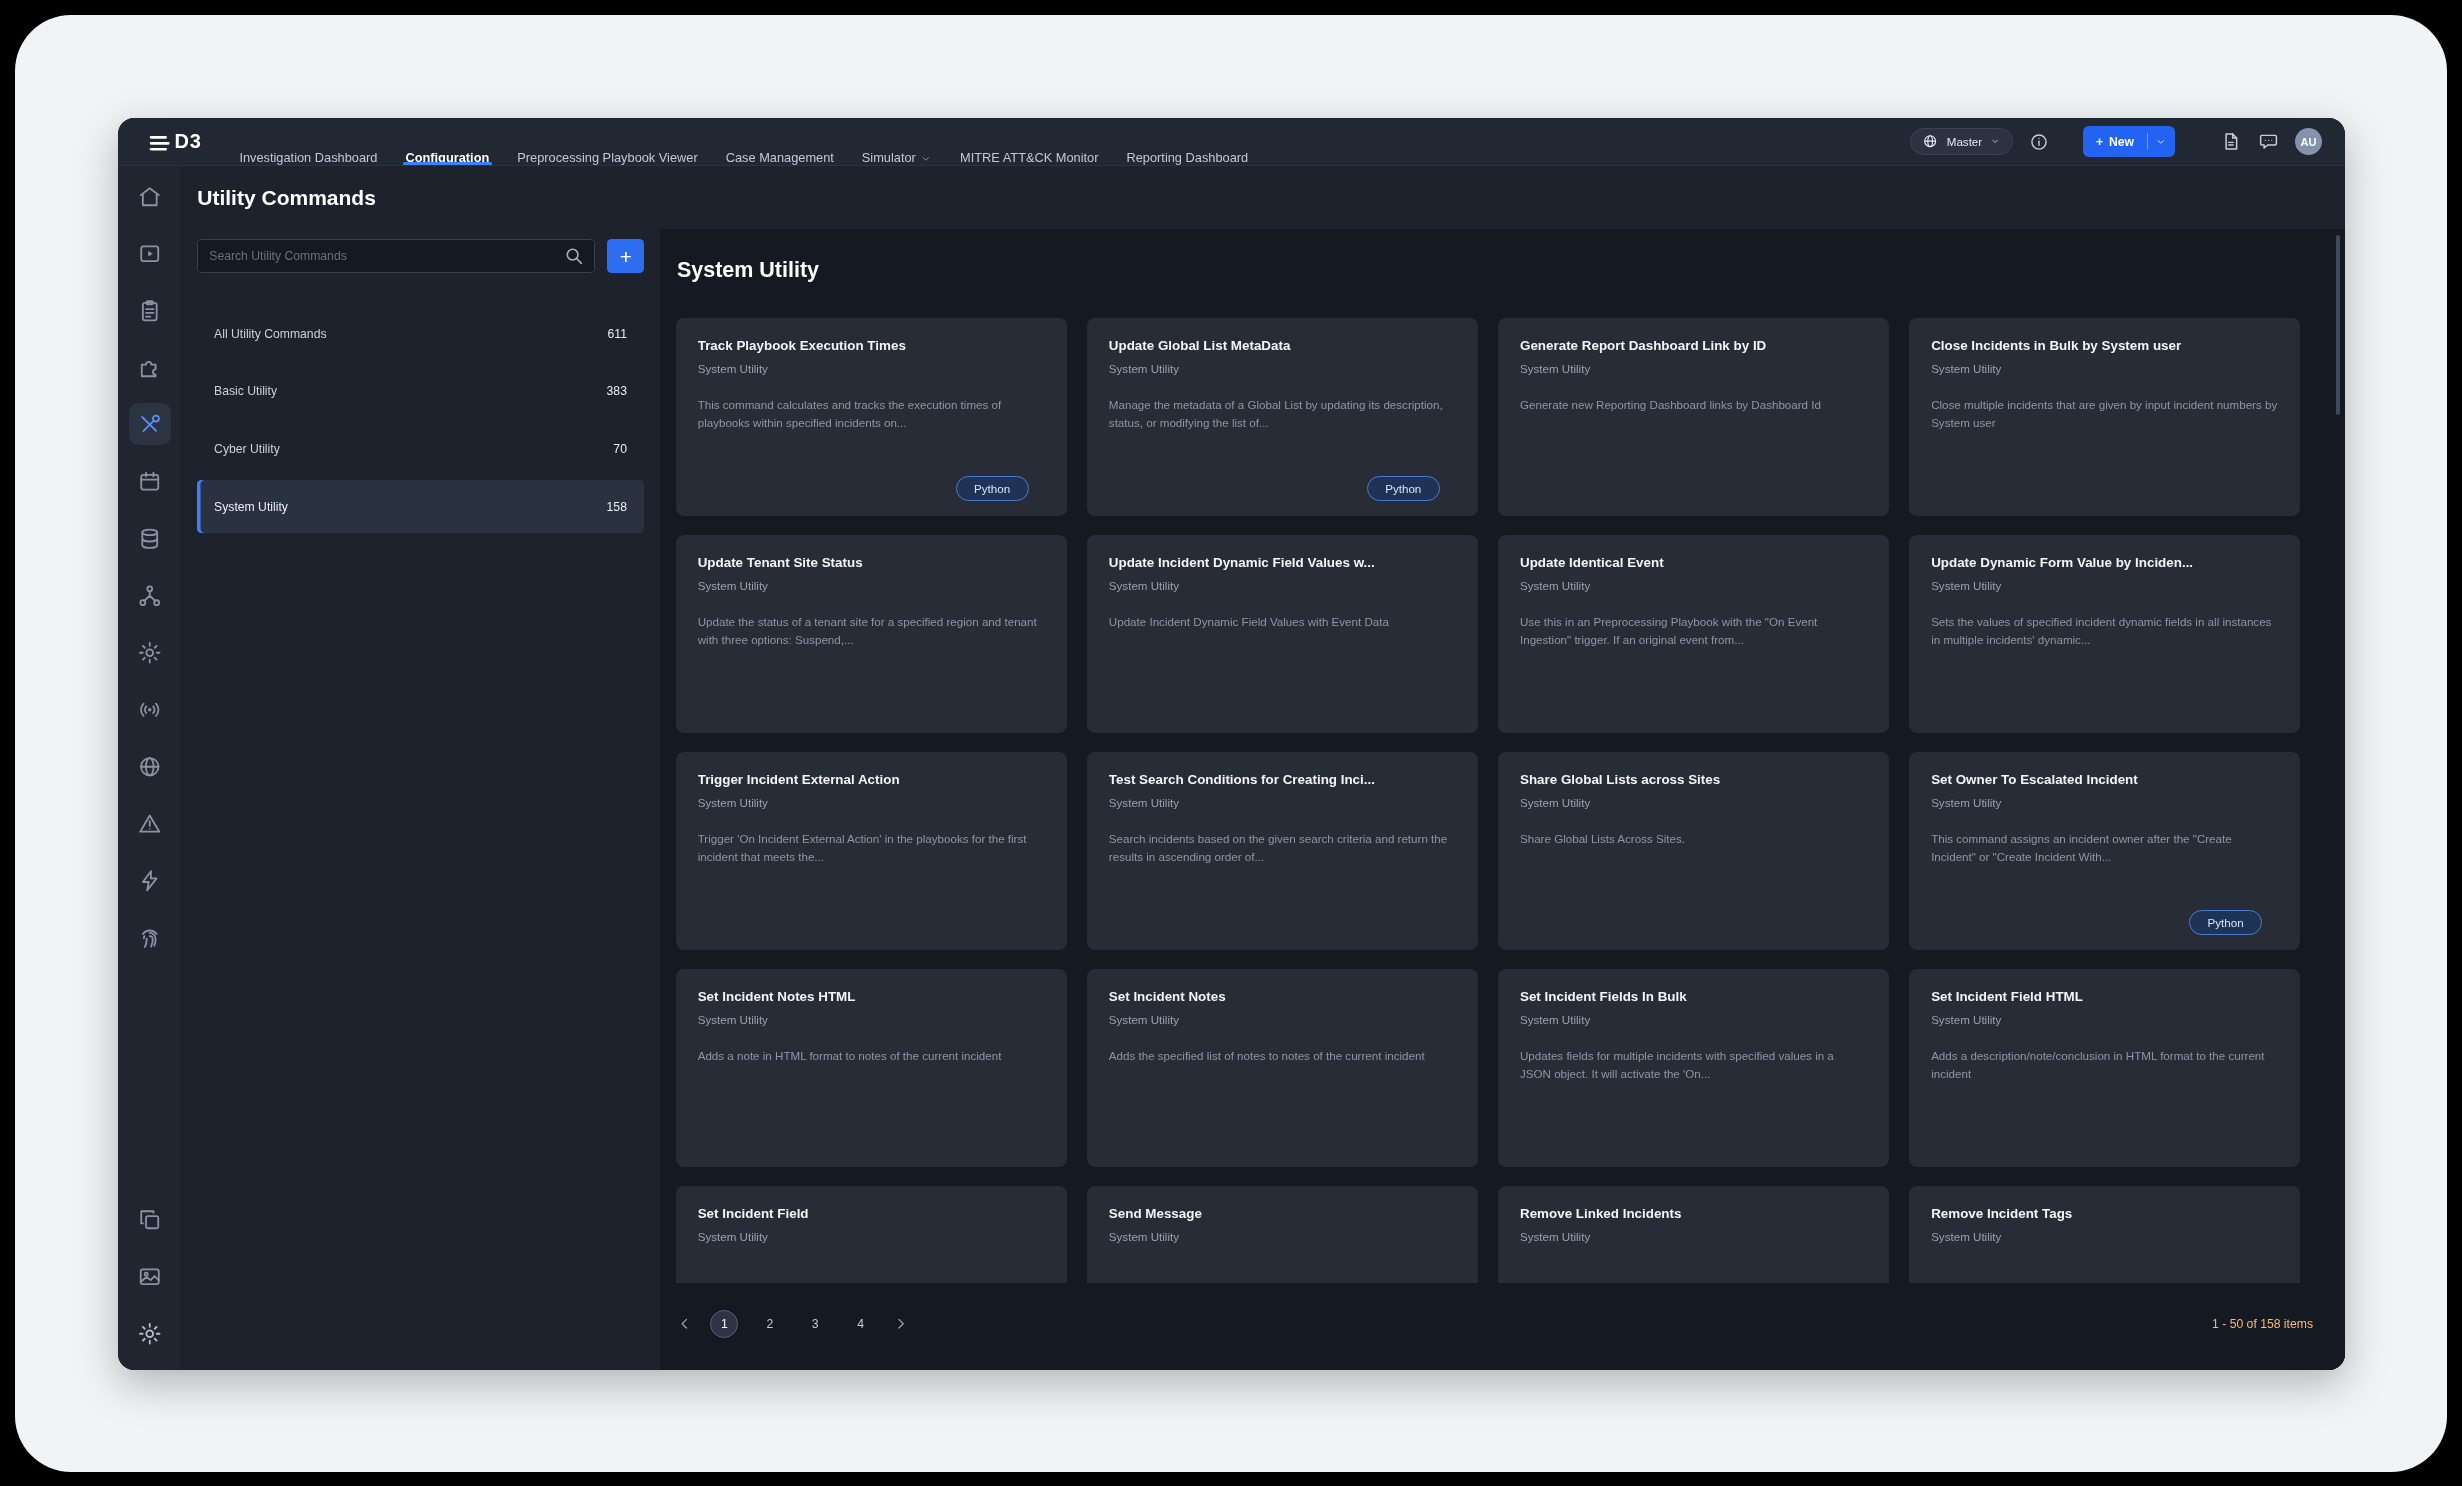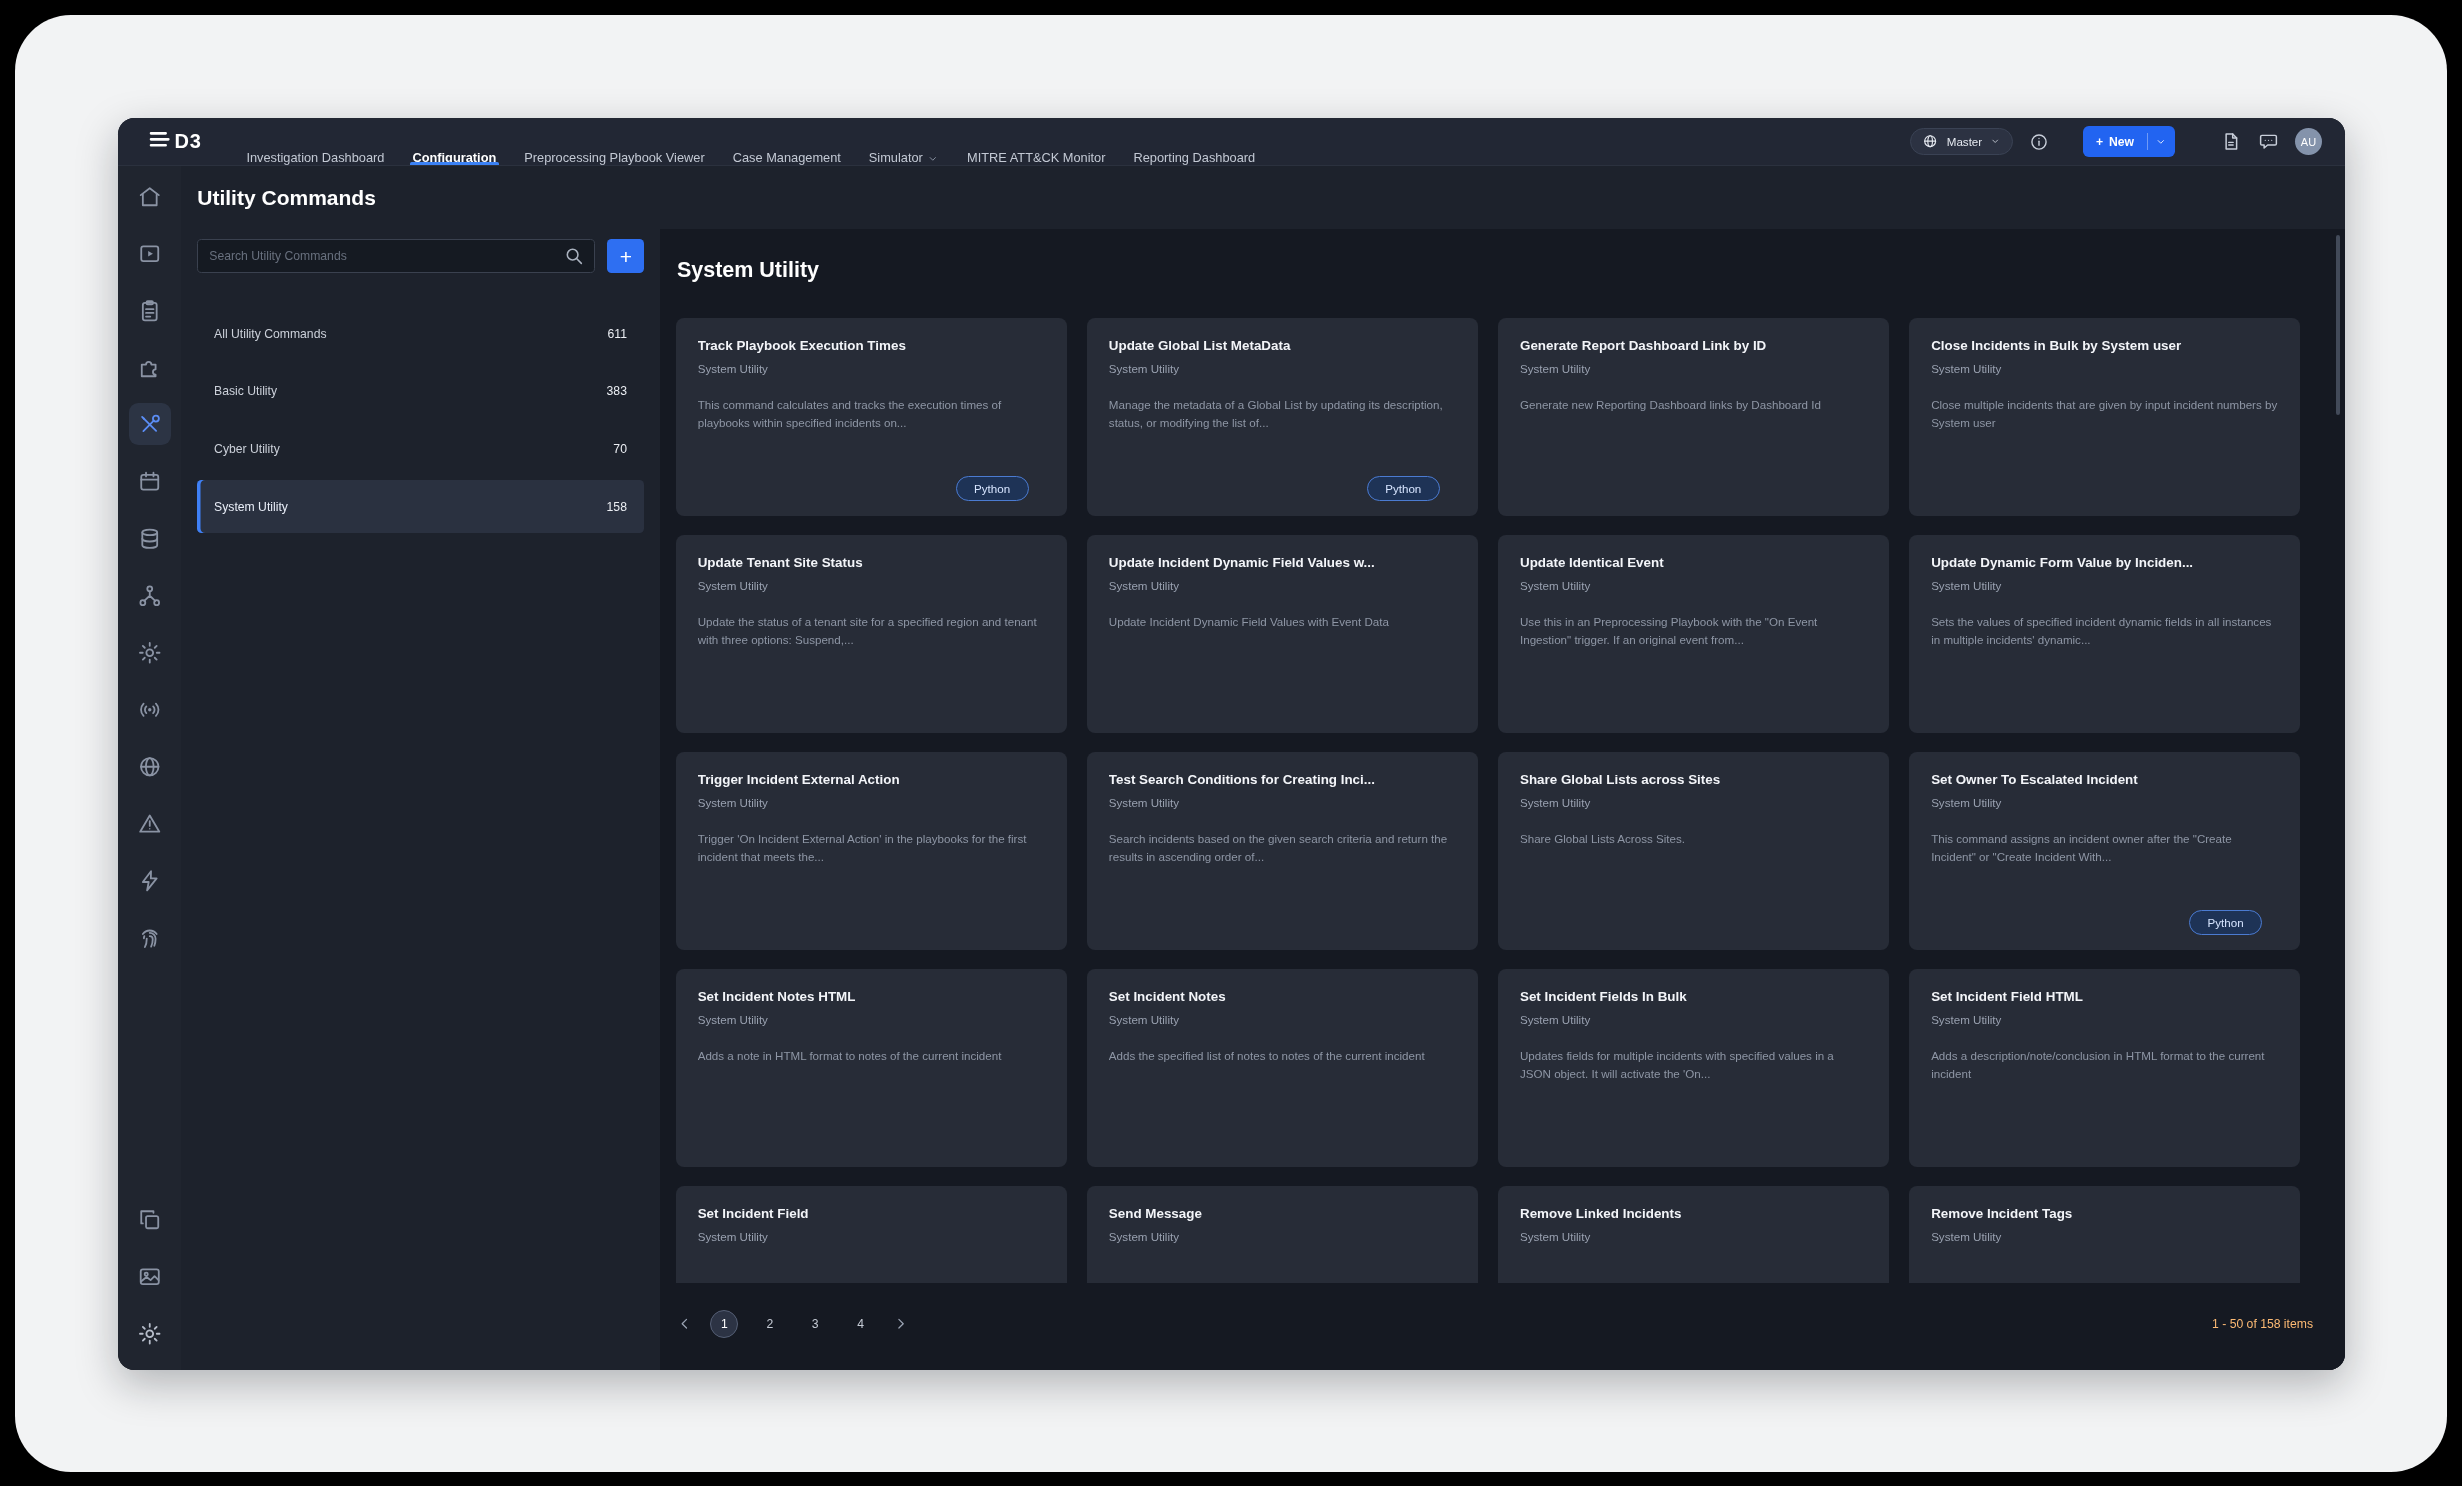--- a/index.html
+++ b/index.html
@@ -13,42 +13,42 @@
   .app-window {
     position:absolute; left:103px; top:103px; width:2227px; height:1252px;
     background:#151922; border-radius:16.3px; overflow:hidden;
     box-shadow:0 14px 41px rgba(15,18,24,.28);
   }
   svg.svgi { fill:none; stroke:currentColor; stroke-width:1.7; stroke-linecap:round; stroke-linejoin:round; }
 
   
   .topnav { height:48px; background:#222734; display:flex; align-items:center;
     padding:0 23px 0 30px; border-bottom:0.6px solid #2b313e; }
-  .logo { display:flex; align-items:flex-start; gap:4.6px; margin-right:31px; color:#fff; }
+  .logo { display:flex; align-items:flex-end; gap:4.6px; margin-right:24px; color:#fff; }
   .logo-text { font-size:20px; font-weight:800; letter-spacing:0.6px; }
   .nav-items { display:flex; align-items:center; height:100%; }
   .nav-item { position:relative; height:100%; display:flex; align-items:flex-end;
     padding:0 14px; font-size:12.8px; color:#c3c9d4; cursor:pointer; white-space:nowrap; }
   .nav-item.active { color:#fff; font-weight:700; }
   .nav-item.active::after { content:""; position:absolute; left:11.6px; right:11.6px; bottom:0;
     height:3.5px; background:#3b82f6; border-radius:1.7px 1.7px 0 0; }
   .nav-item .chev { margin-left:4.6px; color:#9aa3b3; display:flex; }
   .topnav-right { margin-left:auto; display:flex; align-items:center; gap:16.3px; }
   .master-pill { display:flex; align-items:center; gap:8px; background:#2c3242;
     border:0.6px solid #3a4254; border-radius:16.3px; padding:4.6px 11.6px; color:#e5e9f0;
     font-size:11.6px; cursor:pointer; }
   .icon-btn { color:#c9cfda; display:flex; background:none; border:none; cursor:pointer; padding:0; }
   .new-btn { display:flex; align-items:center; background:#2264f1; border-radius:5.8px;
     color:#fff; height:31px; overflow:hidden; border:none; cursor:pointer; padding:0;
     margin:0 29px 0 17.4px; }
   .new-main { display:flex; align-items:center; gap:5.8px; padding:0 12.8px; font-size:12.2px; font-weight:700; color:#fff; }
   .new-divider { width:0.6px; height:17.4px; background:rgba(255,255,255,.35); }
   .new-caret { padding:0 8.1px; display:flex; color:#fff; }
   .avatar { width:27px; height:27px; border-radius:50%; background:#8493ab; color:#fff;
-    font-size:11px; font-weight:400; display:flex; align-items:center; justify-content:center; cursor:pointer; }
+    font-size:11px; font-weight:700; display:flex; align-items:center; justify-content:center; cursor:pointer; }
 
   
   .shell { display:flex; height:calc(100% - 48px); }
   .rail { width:63px; background:#20252f; display:flex; flex-direction:column;
     align-items:center; padding:9.3px 0 15px; flex-shrink:0; }
   .rail-top, .rail-bottom { display:flex; flex-direction:column; gap:15px; align-items:center; }
   .rail-bottom { margin-top:auto; }
   .rail-btn { width:42px; height:42px; display:flex; align-items:center; justify-content:center;
     color:#8a93a4; background:transparent; border:none; border-radius:9.3px; cursor:pointer; padding:0; }
   .rail-btn.active { background:#2c3444; color:#5b8df5; }

